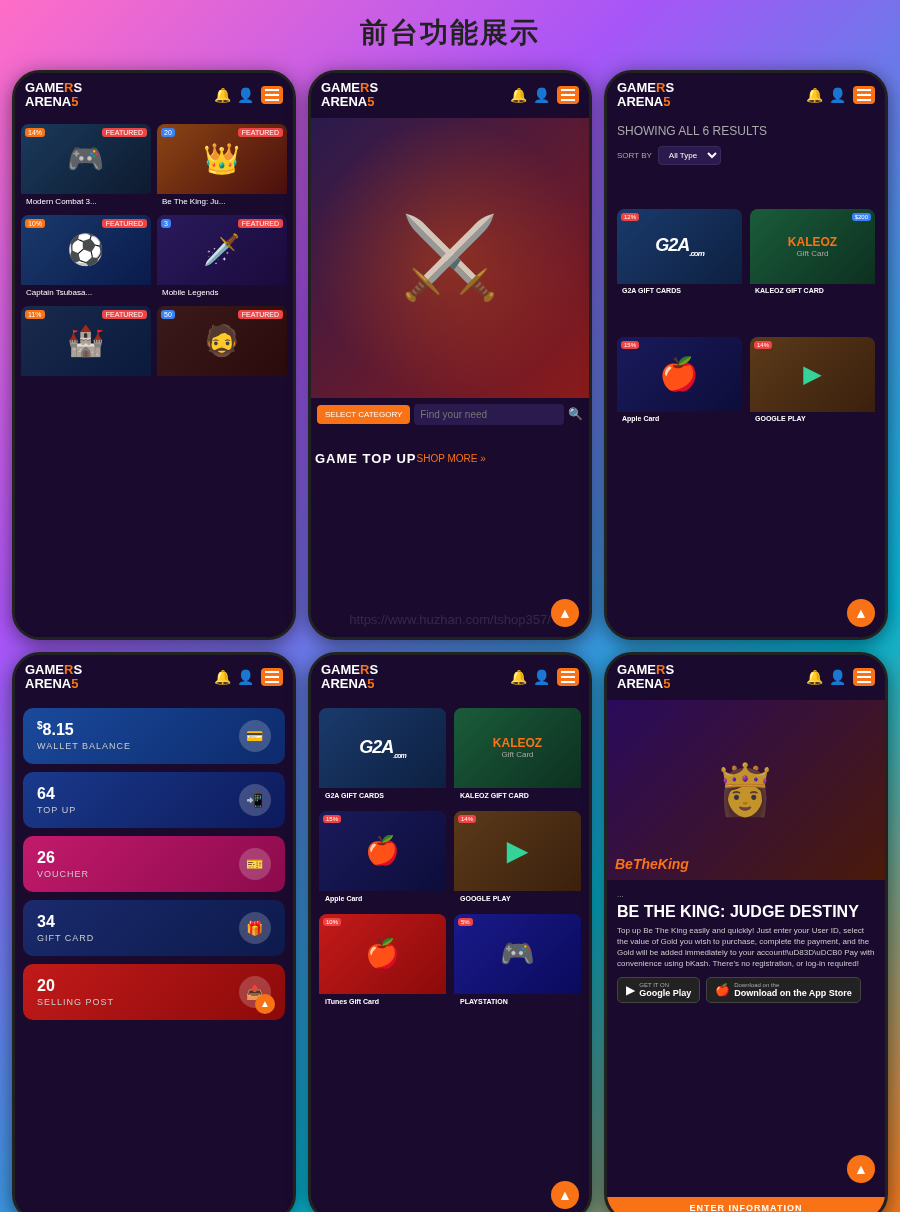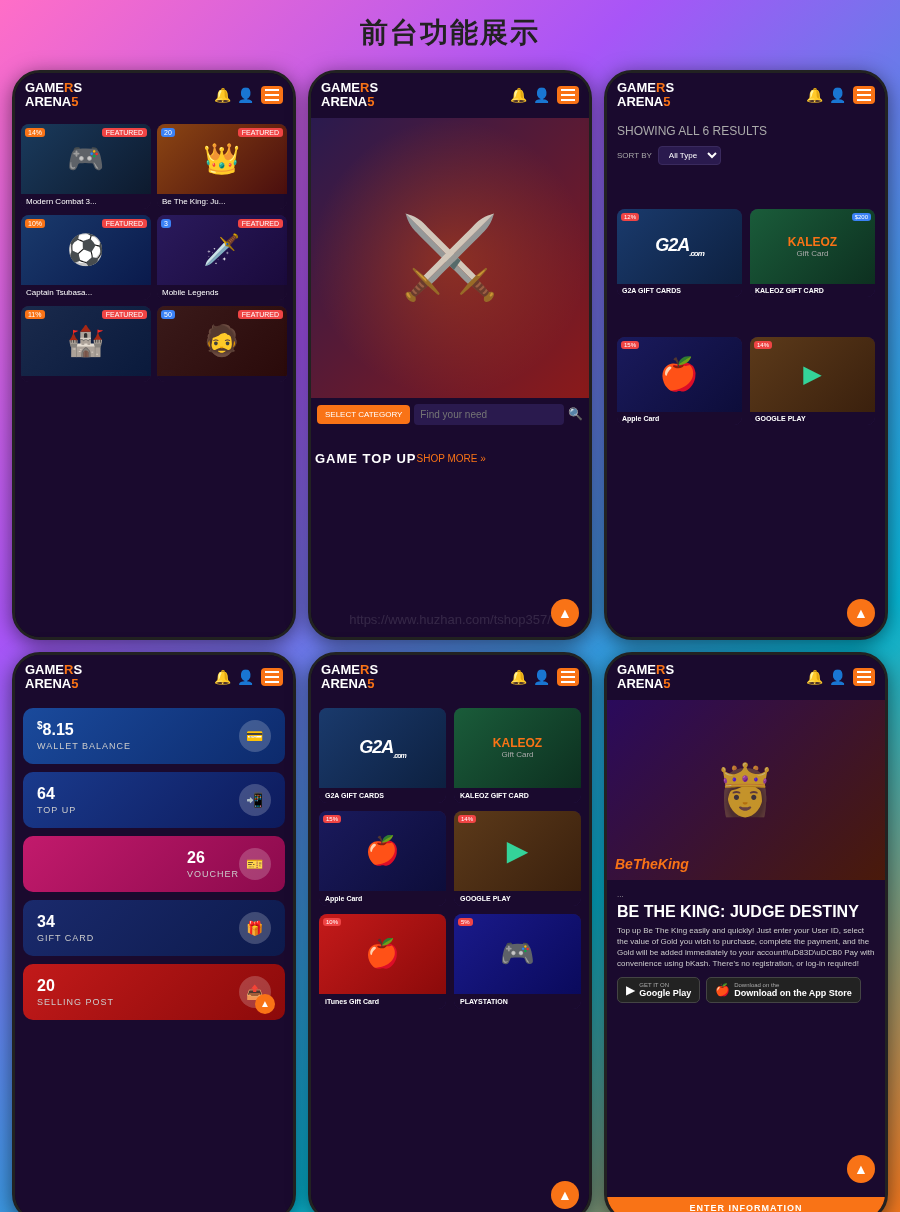--- a/index.html
+++ b/index.html
@@ -224,21 +224,21 @@
 
     
     .wallet-section { padding: 8px; display: flex; flex-direction: column; gap: 8px; }
     .wallet-card {
       border-radius: 10px; padding: 12px 14px;
       display: flex; align-items: center; justify-content: space-between;
       position: relative;
     }
     .wallet-card-blue { background: linear-gradient(135deg, #1a4a9c, #0d2a6c); }
     .wallet-card-darkblue { background: linear-gradient(135deg, #1a3a8c, #0d1a5c); }
-    .wallet-card-pink { background: linear-gradient(135deg, #c21a6c, #8b0a4c); justify-content: flex-end; }
+    .wallet-card-pink { background: linear-gradient(135deg, #c21a6c, #8b0a4c); }
     .wallet-card-gift { background: linear-gradient(135deg, #1a2a6c, #0d1a4c); }
     .wallet-card-red { background: linear-gradient(135deg, #c21a1a, #8b0a0a); }
     .wallet-amount { color: white; font-size: 16px; font-weight: bold; }
     .wallet-amount sup { font-size: 10px; }
     .wallet-label { color: #ccc; font-size: 9px; margin-top: 2px; letter-spacing: 1px; text-transform: uppercase; }
     .wallet-icon {
       width: 32px; height: 32px; border-radius: 50%;
       background: rgba(255,255,255,0.2);
       display: flex; align-items: center; justify-content: center;
       color: white; font-size: 14px;

